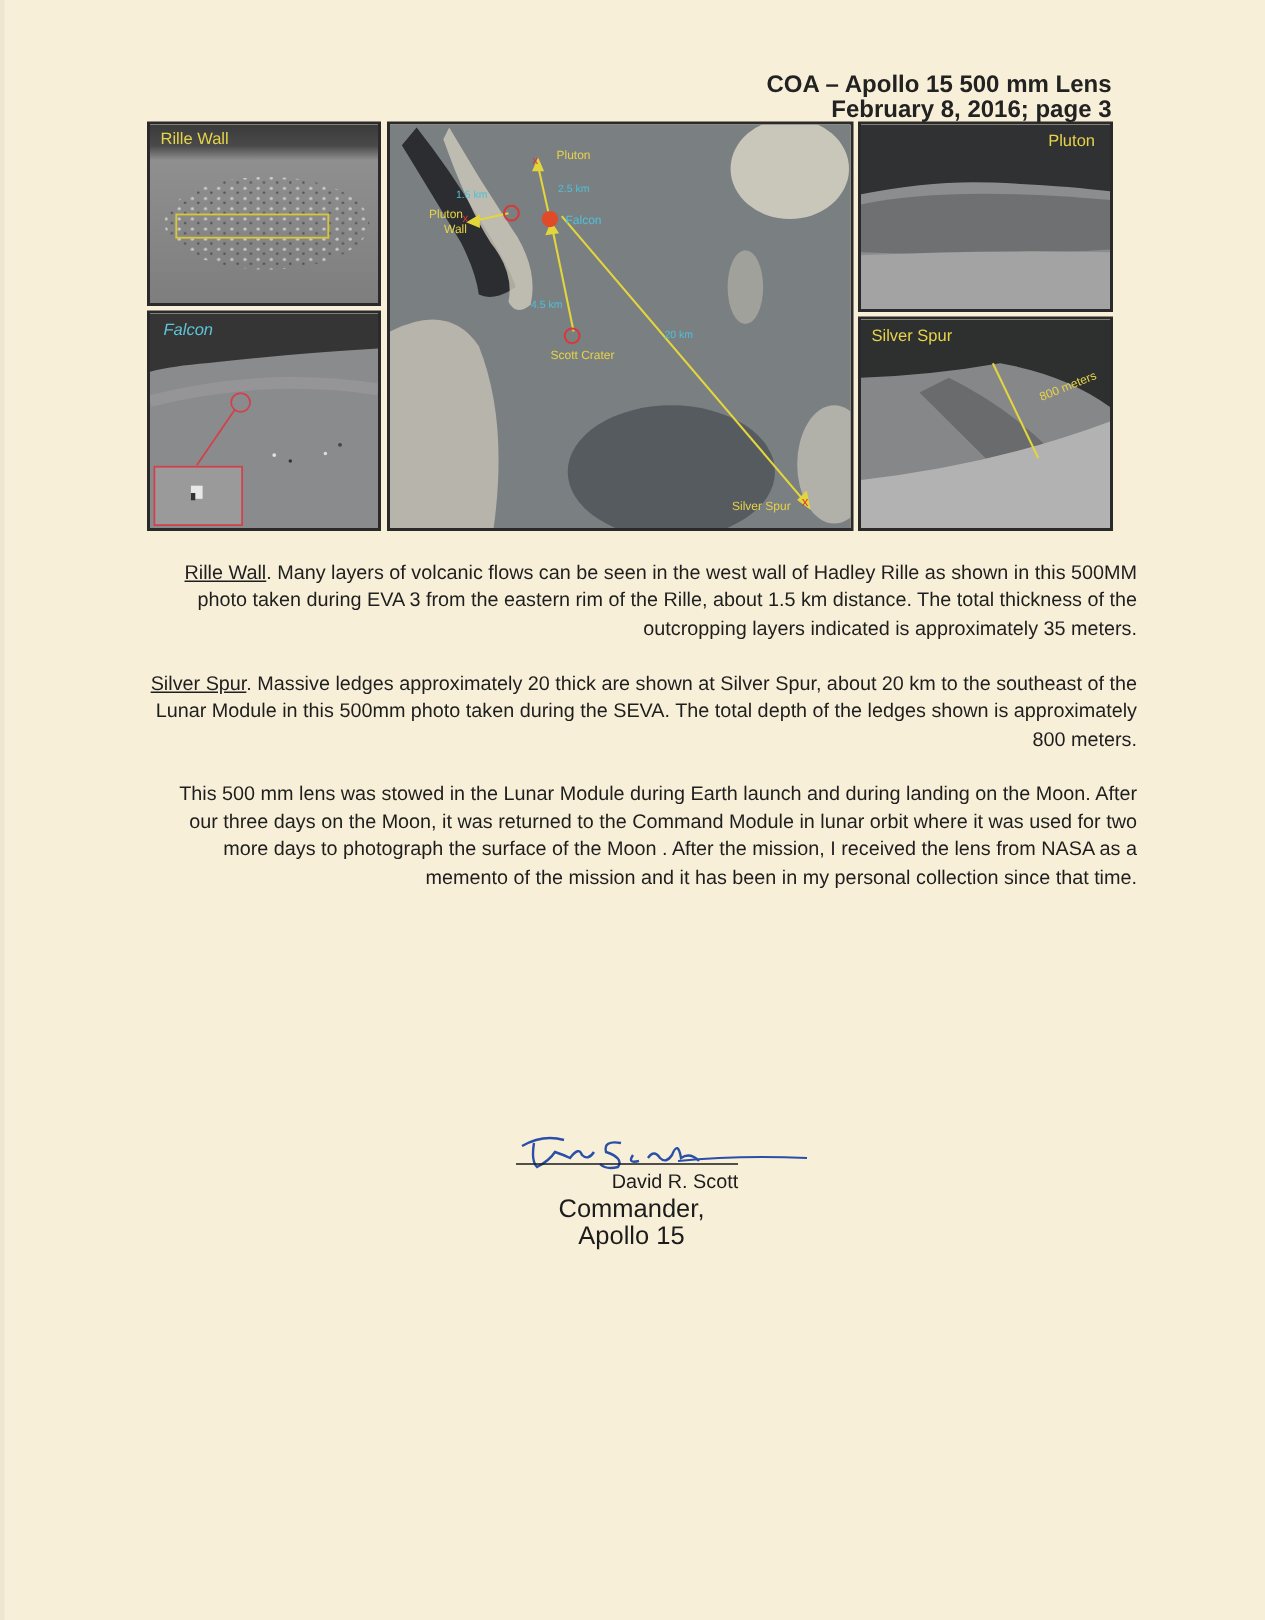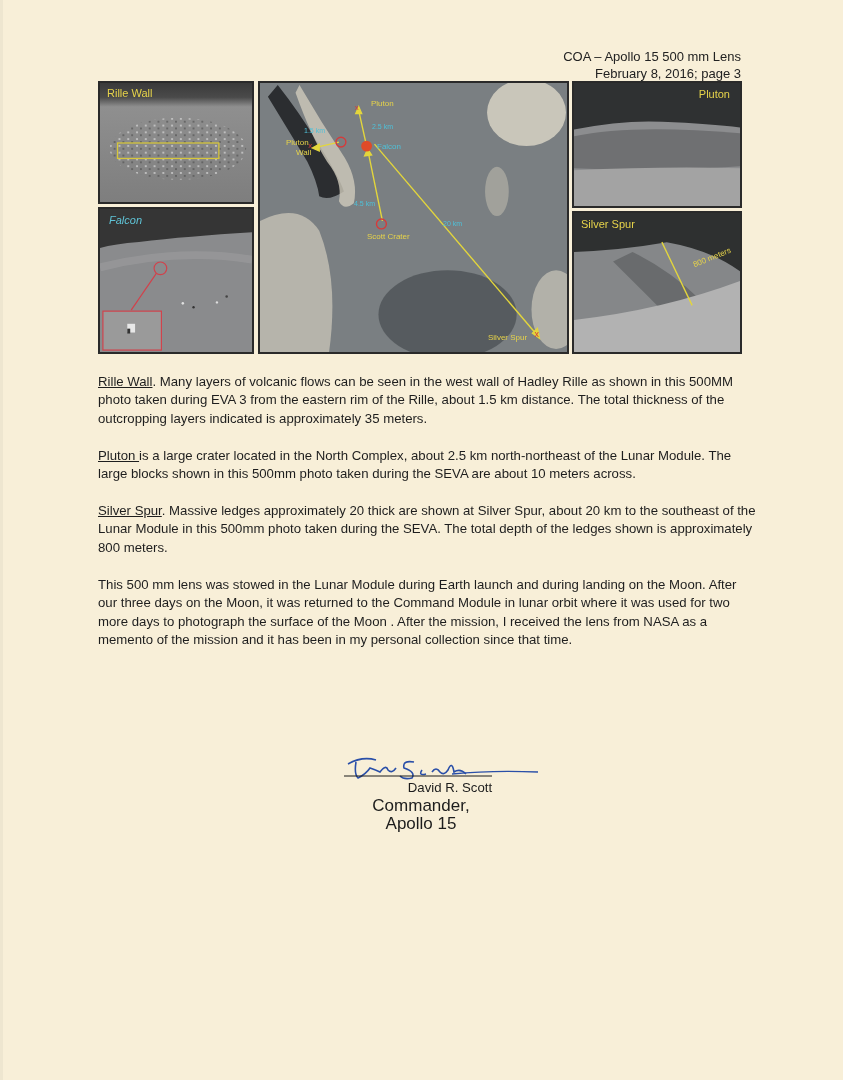--- a/index.html
+++ b/index.html
@@ -3,26 +3,26 @@
 <meta charset="utf-8">
 <style>
   html, body { margin:0; padding:0; }
   body {
     width:843px; height:1080px; position:relative; overflow:hidden;
     background:#f8efd8;
     font-family:"Liberation Sans", "DejaVu Sans", sans-serif;
     color:#1c1c1c;
   }
   .page-edge { position:absolute; left:0; top:0; width:3px; height:1080px; background:#eee6d0; }
-  .header { position:absolute; right:102px; top:48px; text-align:right; font-size:13px; line-height:17px; color:#222; }
+  .header { position:absolute; right:102px; top:48px; text-align:right; font-size:16px; line-height:17px; color:#222;font-weight:bold; }
   .photo { position:absolute; border:2px solid #2a2a2a; overflow:hidden; box-sizing:border-box; }
   .photo svg { display:block; width:100%; height:100%; }
   .plabel { position:absolute; font-size:11px; }
   .body-text { position:absolute; left:98px; width:660px; font-size:13.2px; line-height:18.4px; color:#1e1e1e; }
-  .para { margin:0 0 18.5px 0; }
+  .para { margin:0 0 18.5px 0;text-align:right; }
   .u { text-decoration:underline; }
   .sig { position:absolute; left:342px; top:752px; width:200px; }
   .sig-name { position:absolute; left:398px; top:779px; font-size:13.2px; line-height:18.4px; text-align:center; width:104px; }
   .sig-title { position:absolute; left:350px; top:797px; font-size:17px; line-height:18.4px; text-align:center; width:142px; }
 </style>
 </head>
 <body>
 
 <div class="page-edge"></div>
 
@@ -130,21 +130,20 @@
     <path d="M60 40 Q100 60 130 90 L90 100 Q60 70 40 50 Z" fill="#5d5f61" opacity="0.7"></path>
     <path d="M0 110 Q90 100 170 70 V143 H0 Z" fill="#b2b2b2"></path>
     <line x1="90" y1="30" x2="121" y2="95" stroke="#e3d63c" stroke-width="1.4"></line>
   </svg>
   <div class="plabel" style="left:7px;top:5px;color:#e6d34a;">Silver Spur</div>
   <div class="plabel" style="left:118px;top:40px;color:#e6d34a;font-size:8px;transform:rotate(-22deg);">800 meters</div>
 </div>
 
 <div class="body-text" style="top:373px;">
   <p class="para"><span class="u">Rille Wall</span><span>.  Many layers of volcanic flows can be seen in the west wall of Hadley Rille as shown in this 500MM photo taken during EVA 3 from the eastern rim of the Rille, about 1.5 km distance.  The total thickness of the outcropping layers indicated is approximately 35 meters.</span></p>
-  <p class="para"><span class="u">Pluton </span><span>is a large crater located in the North Complex, about 2.5 km north-northeast of the Lunar Module.  The large blocks shown in this 500mm photo taken during the SEVA are about 10 meters across.</span></p>
   <p class="para"><span class="u">Silver Spur</span><span>.  Massive ledges approximately 20 thick are shown at Silver Spur, about 20 km to the southeast of the Lunar Module in this 500mm photo taken during the SEVA.  The total depth of the ledges shown is approximately 800 meters.</span></p>
   <p class="para">This 500 mm lens was stowed in the Lunar Module during Earth launch and during landing on the Moon. After our three days on the Moon, it was returned to the Command Module in lunar orbit where it was used for two more days to photograph the surface of the Moon .  After the mission, I received the lens from NASA as a memento of the mission and it has been in my personal collection since that time.</p>
 </div>
 
 <svg class="sig" viewBox="0 0 200 30" width="200" height="30">
   <path d="M6 12 Q20 4 34 8 M14 10 Q12 22 16 26 Q24 22 28 16 Q34 18 38 20 Q44 12 46 18 Q50 22 54 16" stroke="#2a4fa8" stroke-width="1.6" fill="none"></path>
   <path d="M72 10 Q60 8 62 16 Q74 20 70 26 Q62 28 58 24 M80 18 Q76 24 84 22 M90 20 Q94 14 98 20 Q102 24 106 18 Q110 8 112 20 Q118 16 124 22" stroke="#2a4fa8" stroke-width="1.6" fill="none"></path>
   <line x1="2" y1="24" x2="150" y2="24" stroke="#1a1a1a" stroke-width="1"></line>
   <path d="M110 22 Q150 18 196 20" stroke="#2a4fa8" stroke-width="1.4" fill="none"></path>
 </svg>

